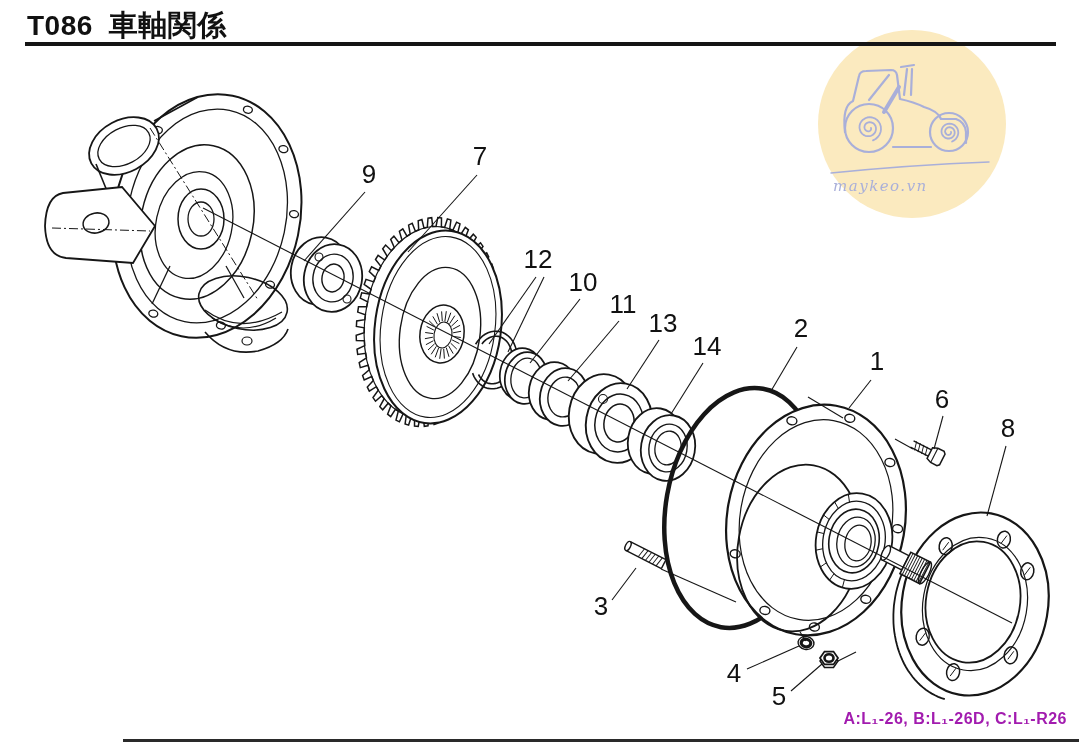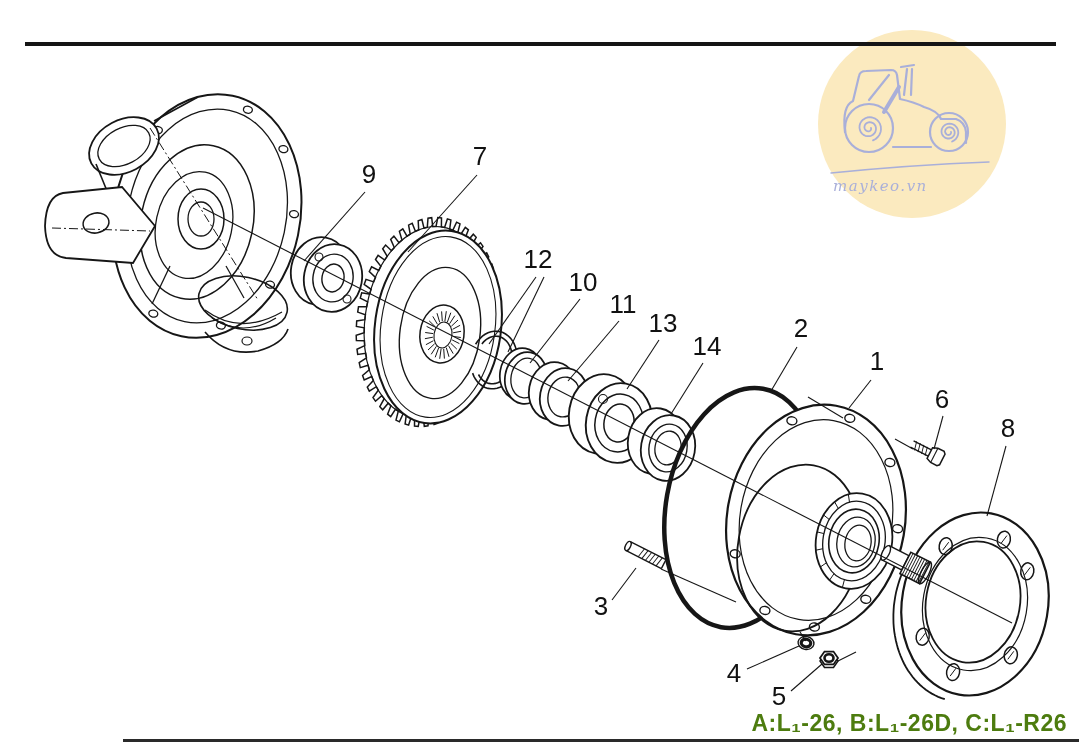--- a/index.html
+++ b/index.html
@@ -11,22 +11,22 @@
   .wm-art{position:absolute;left:0;top:0;pointer-events:none;}
   .wm-art g{stroke:var(--wm-line);}
   .wm-text{position:absolute;left:833px;top:177px;width:160px;
            font-family:"DejaVu Serif",serif;font-style:italic;font-size:15px;
            letter-spacing:1.5px;color:var(--wm-line);}
   #art{position:absolute;left:0;top:0;}
   .title{position:absolute;left:27px;top:6px;font-weight:bold;color:#111;
          font-size:28px;letter-spacing:.5px;white-space:nowrap;}
   .title .kanji{margin-left:16px;font-size:29px;}
   .title-rule{position:absolute;left:25px;top:42px;width:1031px;height:4px;background:#151515;}
-  .footer{position:absolute;right:14px;top:710px;font-size:23px;font-weight:600;
-          color:#4d7c0f;letter-spacing:.5px;}
+  .footer{position:absolute;right:14px;top:710px;font-size:16px;font-weight:600;
+          color:#a21caf;letter-spacing:.5px;}
   .bottom-rule{position:absolute;left:123px;top:739px;width:956px;height:2.5px;background:#2a2a2a;}
   .callout-num{font-family:"Liberation Sans",sans-serif;font-size:26px;fill:#111;text-anchor:middle;}
   .leader{stroke:var(--ink);stroke-width:1.1;}
   #axis line,#extra line{stroke:var(--ink);stroke-width:1.1;}
 </style>
 </head>
 <body>
 
 <div id="page">
 
@@ -334,16 +334,19 @@
           <line x1="659" y1="340" x2="627" y2="389" class="leader"></line>
           <text x="663" y="332" class="callout-num">13</text>
         </g>
         <g>
           <line x1="703" y1="363" x2="671" y2="414" class="leader"></line>
           <text x="707" y="355" class="callout-num">14</text>
         </g>
       </g>
   </svg>
 
+  <div class="title">
+    <span>T086</span><span class="kanji">車軸関係</span>
+  </div>
   <div class="title-rule"></div>
   <div class="footer">A:L₁-26, B:L₁-26D, C:L₁-R26</div>
   <div class="bottom-rule"></div>
 </div>
 
 </body></html>

